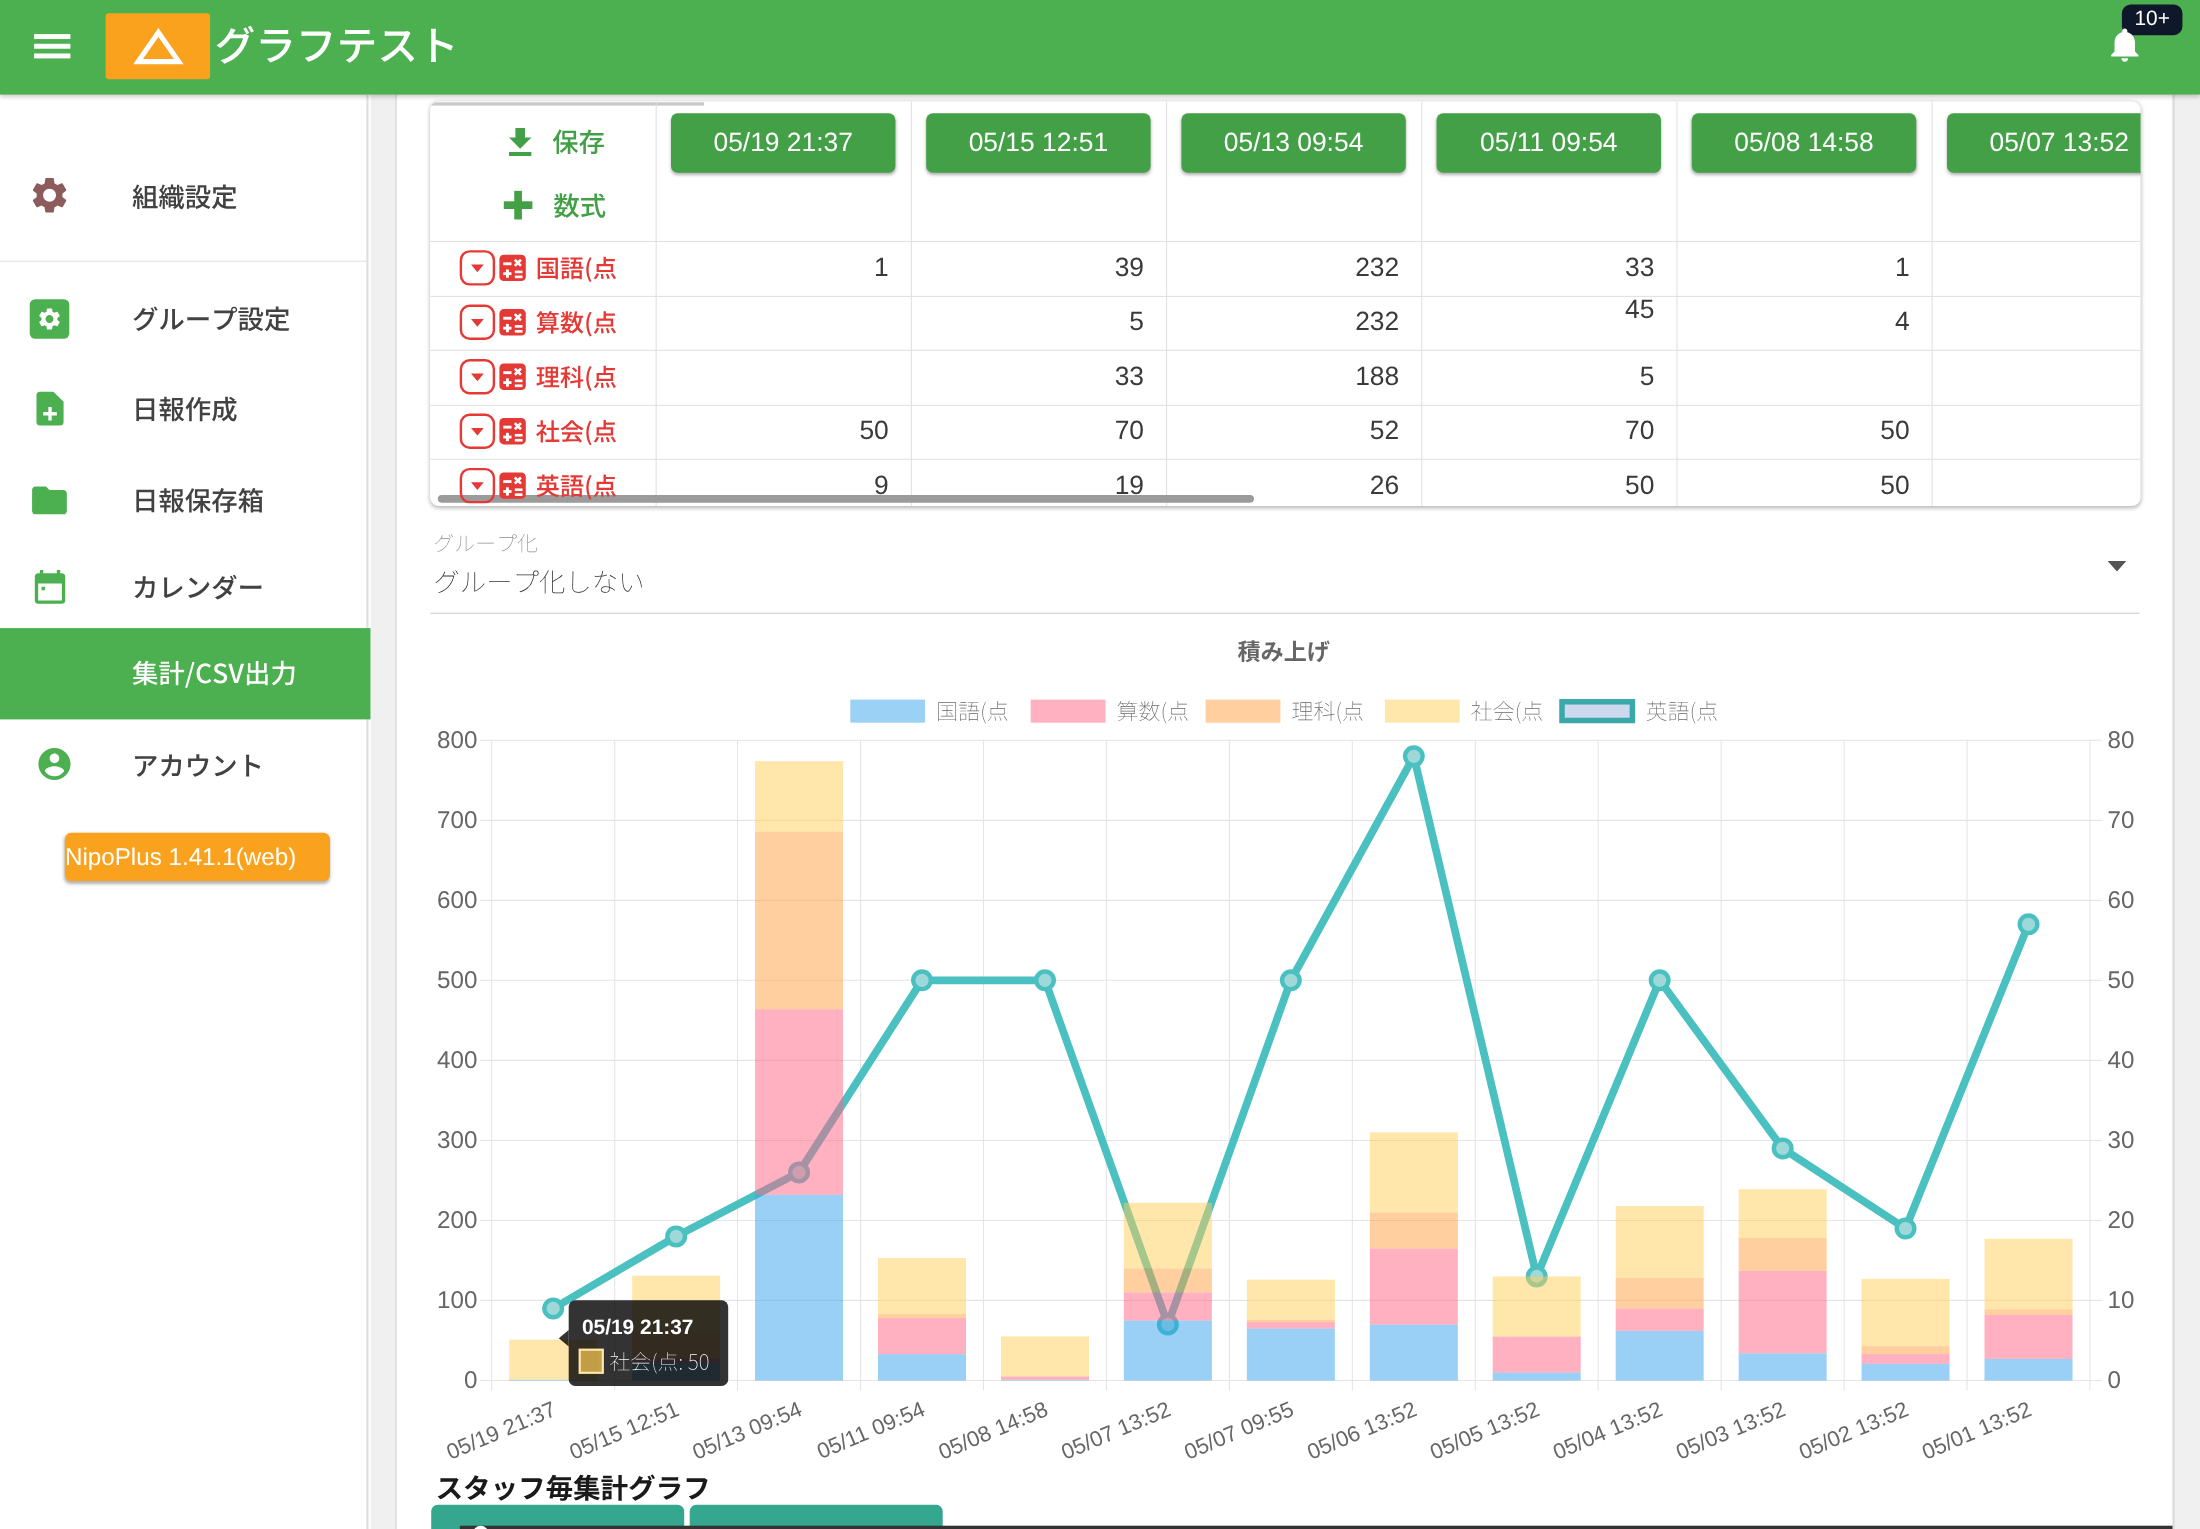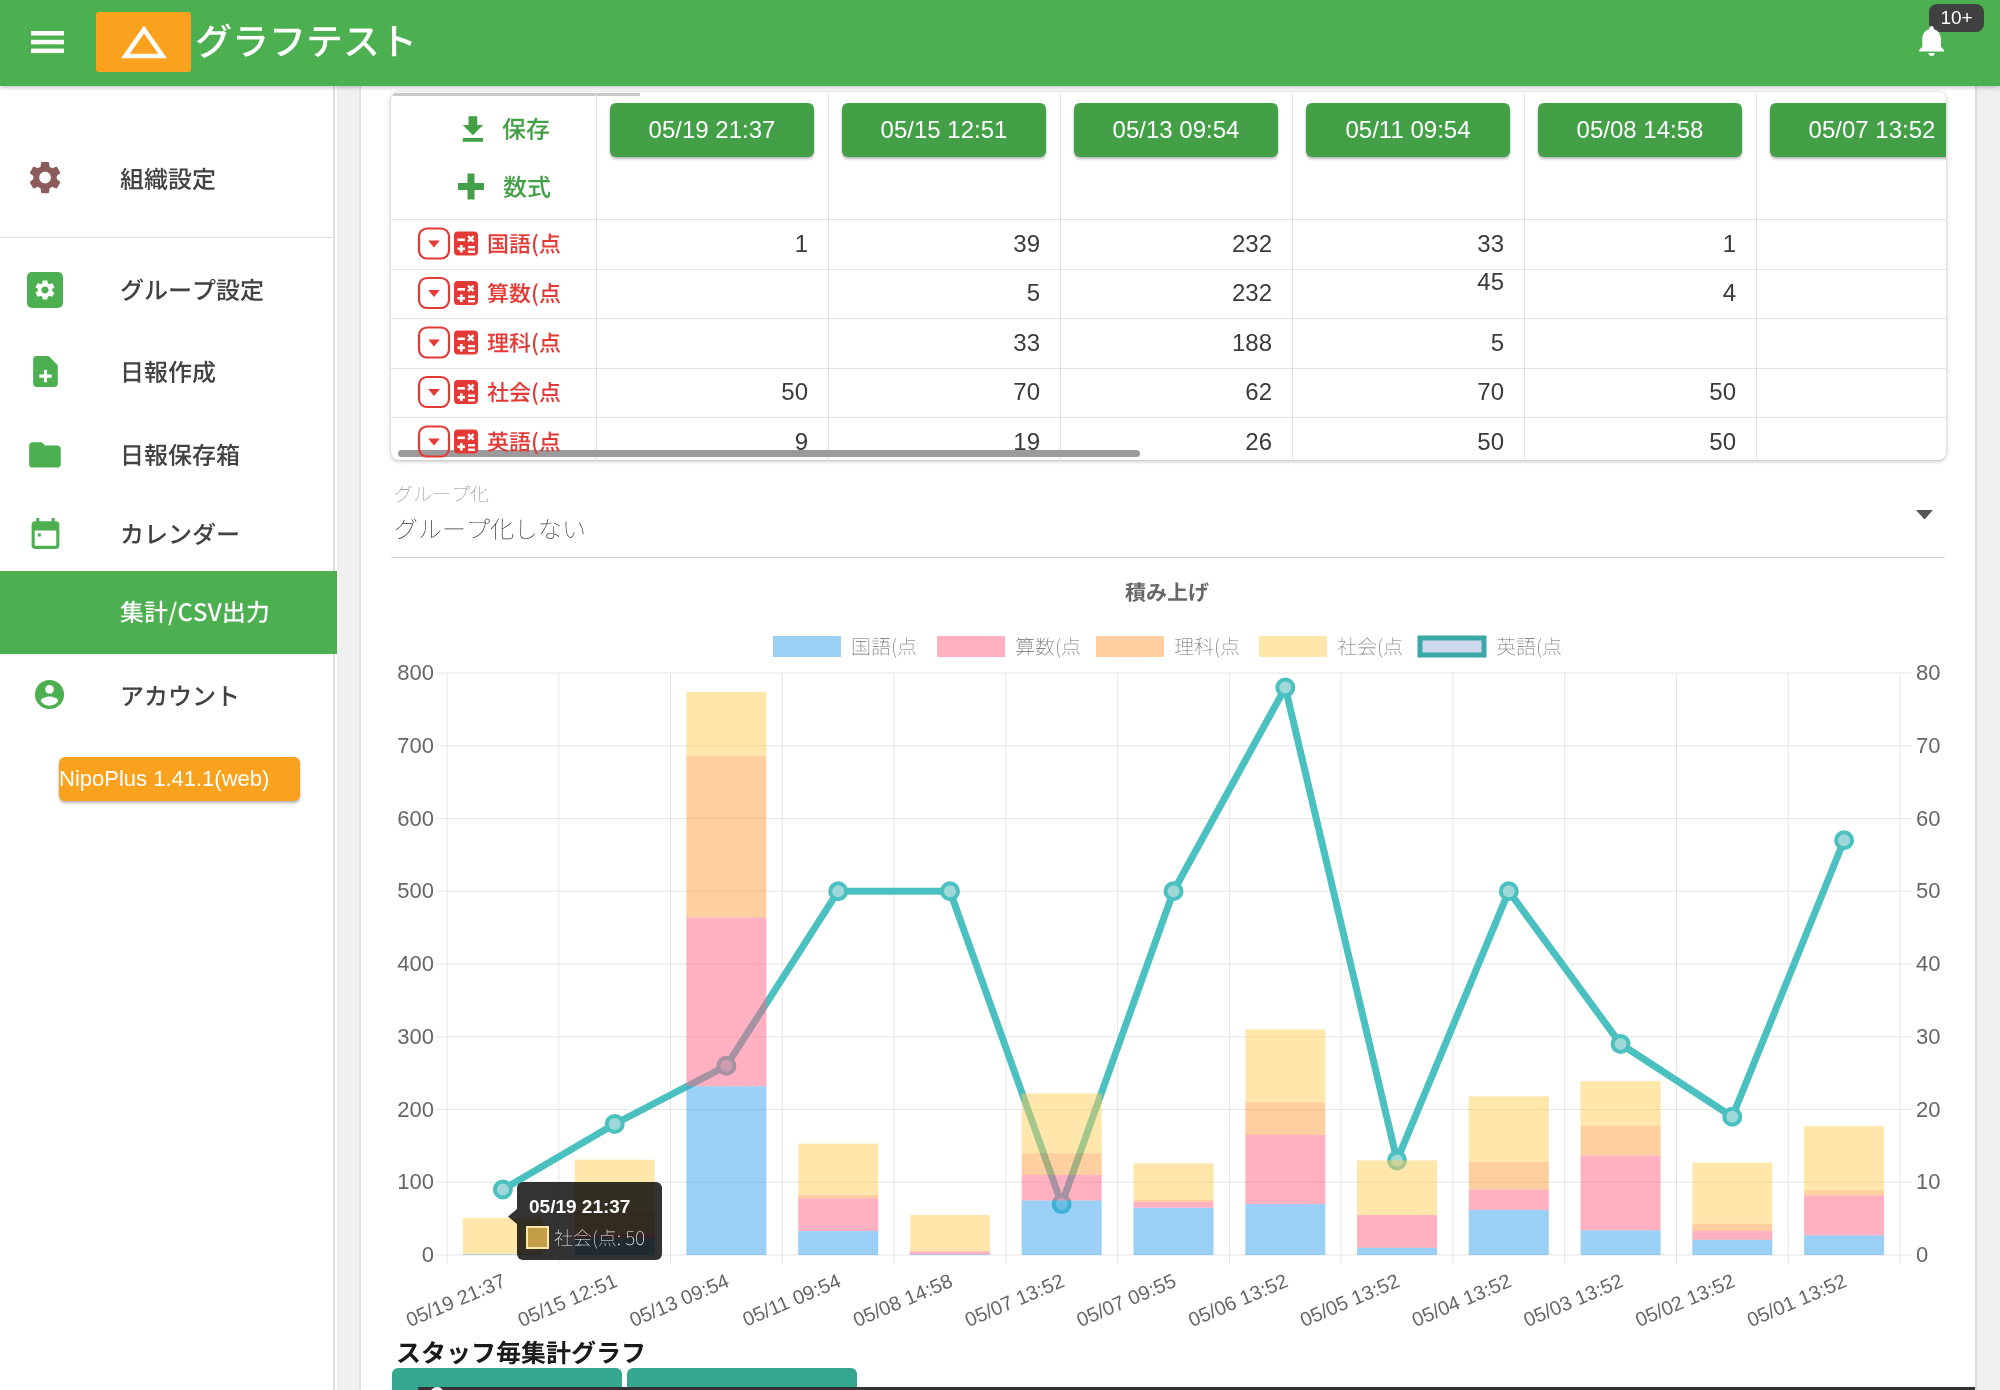--- a/index.html
+++ b/index.html
@@ -1,17 +1,17 @@
 <!DOCTYPE html>
 <html><head><meta charset="utf-8"><style>
 *{margin:0;padding:0;box-sizing:border-box}
 html,body{width:2000px;height:1390px;overflow:hidden;background:#fff;font-family:"Liberation Sans",sans-serif;position:relative}
 #header{position:absolute;left:0;top:0;width:2000px;height:86px;background:#4caf50;box-shadow:0 2px 4px rgba(0,0,0,0.2);z-index:1}
 #logo{position:absolute;left:96px;top:12px;width:95px;height:60px;background:#faa21e;border-radius:3px}
-#badge{position:absolute;left:1929px;top:4px;width:55px;height:28px;background:#404040;border-radius:8px;color:#fff;font-size:19px;text-align:center;line-height:28px}
+#badge{position:absolute;left:1929px;top:4px;width:55px;height:28px;background:#0f172a;border-radius:8px;color:#fff;font-size:19px;text-align:center;line-height:28px}
 #sidebar{position:absolute;left:0;top:86px;width:335px;height:1304px;background:#fff;border-right:2px solid #e0e0e0}
 .sdiv{position:absolute;left:0;top:151px;width:335px;height:1px;background:#e0e0e0}
 #active{position:absolute;left:0;top:485px;width:337px;height:83px;background:#4caf50}
 #nipo{position:absolute;left:59px;top:671px;width:241px;height:44px;background:#faa21e;border-radius:6px;box-shadow:0 2px 3px rgba(0,0,0,0.3);color:#fff;font-size:22px;text-align:left;line-height:44px}
 #ltrack{position:absolute;left:337px;top:86px;width:24px;height:1304px;background:#f0f0f0;border-right:2px solid #e3e3e3}
 #rtrack{position:absolute;left:1975px;top:86px;width:25px;height:1304px;background:#f0f0f0;border-left:2px solid #dcdcdc}
 #card{position:absolute;left:391px;top:92px;width:1555px;height:368px;background:#fff;border-radius:8px;box-shadow:0 1px 4px rgba(0,0,0,0.3);overflow:hidden}
 #topline{position:absolute;left:1px;top:1px;width:248px;height:3px;background:#c9c9c9}
 .vline{position:absolute;top:0;width:1px;height:368px;background:#e2e2e2}
 .hline{position:absolute;left:0;width:1555px;height:1px;background:#e2e2e2}
@@ -61,21 +61,21 @@
     <div class="cellv" style="left:1225px;top:137.5px">1</div>
     <div class="cellv" style="left:529px;top:187.0px">5</div>
     <div class="cellv" style="left:761px;top:187.0px">232</div>
     <div class="cellv" style="left:993px;top:176px">45</div>
     <div class="cellv" style="left:1225px;top:187.0px">4</div>
     <div class="cellv" style="left:529px;top:236.5px">33</div>
     <div class="cellv" style="left:761px;top:236.5px">188</div>
     <div class="cellv" style="left:993px;top:236.5px">5</div>
     <div class="cellv" style="left:297px;top:286.0px">50</div>
     <div class="cellv" style="left:529px;top:286.0px">70</div>
-    <div class="cellv" style="left:761px;top:286.0px">62</div>
+    <div class="cellv" style="left:761px;top:286.0px">52</div>
     <div class="cellv" style="left:993px;top:286.0px">70</div>
     <div class="cellv" style="left:1225px;top:286.0px">50</div>
     <div class="cellv" style="left:297px;top:335.5px">9</div>
     <div class="cellv" style="left:529px;top:335.5px">19</div>
     <div class="cellv" style="left:761px;top:335.5px">26</div>
     <div class="cellv" style="left:993px;top:335.5px">50</div>
     <div class="cellv" style="left:1225px;top:335.5px">50</div>
     <div id="hsb"></div>
   </div>
 <div id="selline"></div>

